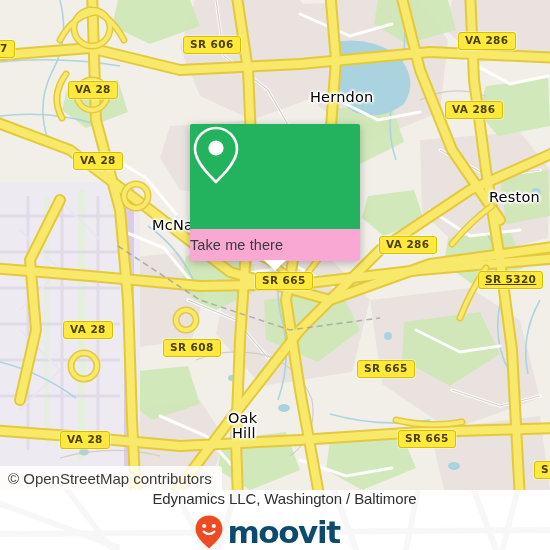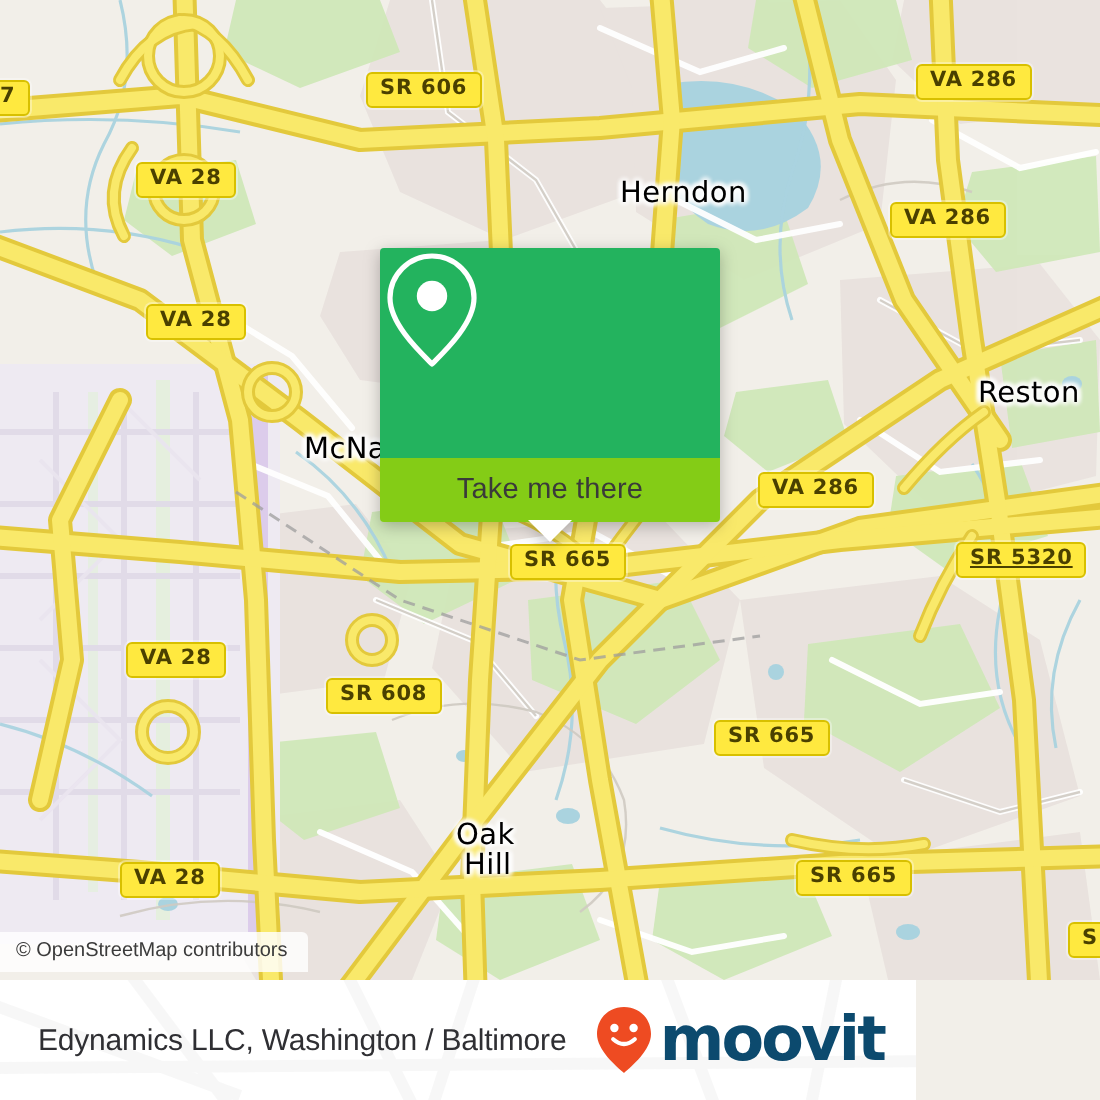--- a/index.html
+++ b/index.html
@@ -34,51 +34,51 @@
     font-weight:700;font-size:10.5px;letter-spacing:.4px;
     padding:2px 6px 2.5px 6px;white-space:nowrap;line-height:1.05;
     box-shadow:0 0 0 1px rgba(255,255,255,.35);
   }
 
   
   .attrib{
     position:absolute;left:0;top:466px;
     background:rgba(255,255,255,.82);
     padding:4px 10px 5px 8px;border-radius:0 3px 0 0;
-    font-size:10px;color:#3b3b3b;white-space:nowrap;
+    font-size:15px;color:#3b3b3b;white-space:nowrap;
     font-family:"Liberation Sans","DejaVu Sans",sans-serif;
   }
 
   
   .popup{position:absolute;left:190px;top:124px;width:170px;filter:drop-shadow(0 2px 4px rgba(0,0,0,.26));}
   .popup-head{
     height:105px;width:100%;background:#23b35e;
     display:flex;align-items:center;justify-content:center;
     border-radius:2px 2px 0 0;
   }
   .popup-foot{
-    height:32px;width:100%;background:#84cc16;
-    display:flex;align-items:center;justify-content:center;
+    height:32px;width:100%;background:#f9a8d4;
+    display:flex;align-items:center;justify-content:flex-start;
     border-radius:0 0 2px 2px;position:relative;
   }
   .popup-foot-label{
     font-size:14.5px;color:#3a3a3a;letter-spacing:.1px;
     font-family:"Liberation Sans","DejaVu Sans",sans-serif;
   }
   .popup-tail{
     position:absolute;left:50%;bottom:-10px;transform:translateX(-50%);
     width:0;height:0;border-left:11px solid transparent;border-right:11px solid transparent;
     border-top:11px solid #fff;
   }
 
   
   .bottombar{
-    position:absolute;left:0;top:490px;width:458px;height:60px;
+    position:absolute;left:0;top:490px;width:550px;height:60px;
     background:#ffffff;display:flex;align-items:center;
-    justify-content:space-between;overflow:hidden;
+    justify-content:space-between;overflow:hidden;flex-direction:column;
   }
   .bb-watermark{position:absolute;left:0;top:0;width:550px;height:60px;opacity:.5;}
   .bb-title{
     position:relative;z-index:2;margin-left:19px;
     font-size:15px;color:#2f2f33;white-space:nowrap;letter-spacing:-.1px;
     font-family:"Liberation Sans","DejaVu Sans",sans-serif;
   }
   .bb-logo{position:relative;z-index:2;margin-right:16px;display:flex;align-items:center;gap:3px;}
   .bb-logo-word{
     font-size:31px;font-weight:700;color:#0c4a6e;letter-spacing:-1.4px;

